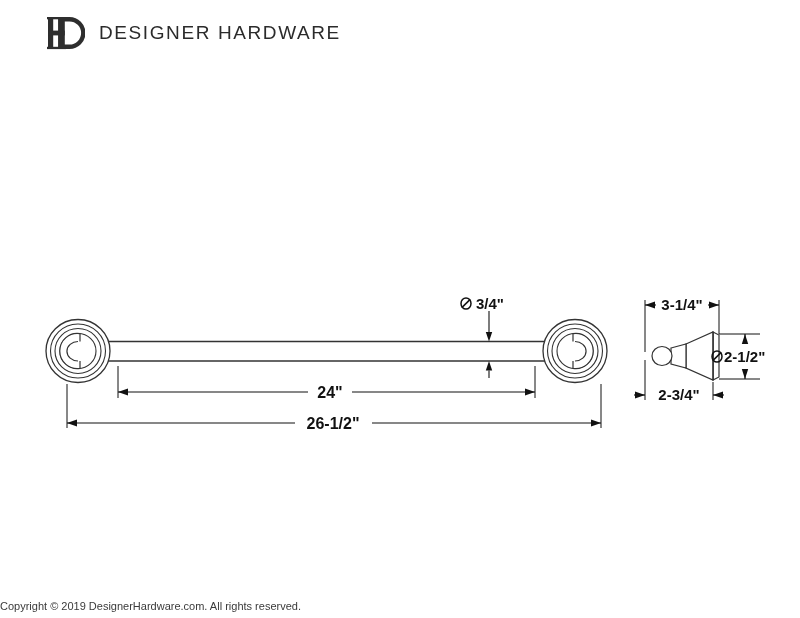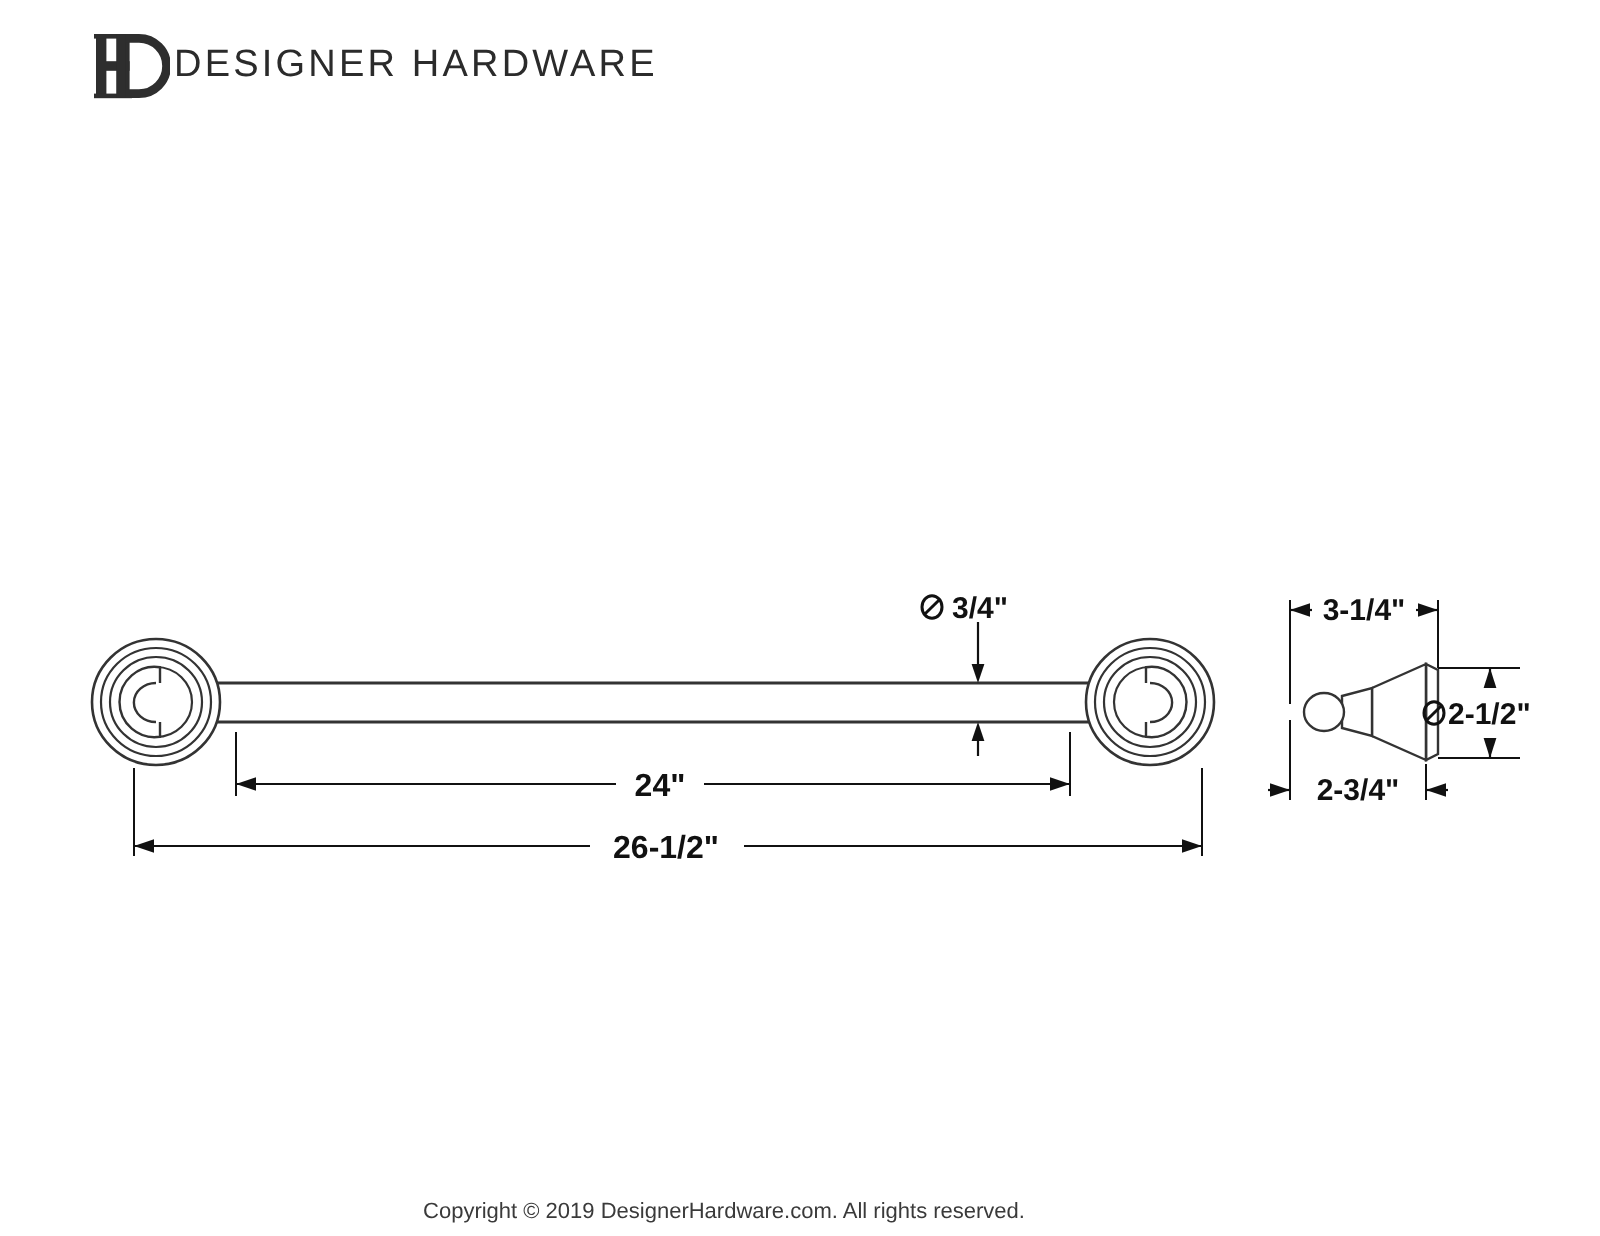--- a/index.html
+++ b/index.html
@@ -15,21 +15,21 @@
     overflow: hidden;
   }
 
   
   #brand-header {
     position: absolute;
     left: 47px;
     top: 16px;
     display: flex;
     align-items: center;
-    gap: 2px;
+    gap: 14px;
   }
   #brand-logo-mark {
     width: 38px;
     height: 34px;
     display: block;
   }
   #brand-wordmark {
     font-family: "Liberation Sans", sans-serif;
     font-size: 19px;
     letter-spacing: 1.6px;
@@ -46,21 +46,20 @@
     width: 800px;
     height: 618px;
   }
 
   
   #copyright-footer {
     position: absolute;
     left: 0;
     top: 600px;
     width: 724px;
-    text-align: center;
     font-family: "Liberation Sans", sans-serif;
     font-size: 11px;
     color: #3a3a3a;
     white-space: nowrap;
   }
 
   
   .dim-text {
     font-family: "Liberation Sans", sans-serif;
     font-weight: bold;

